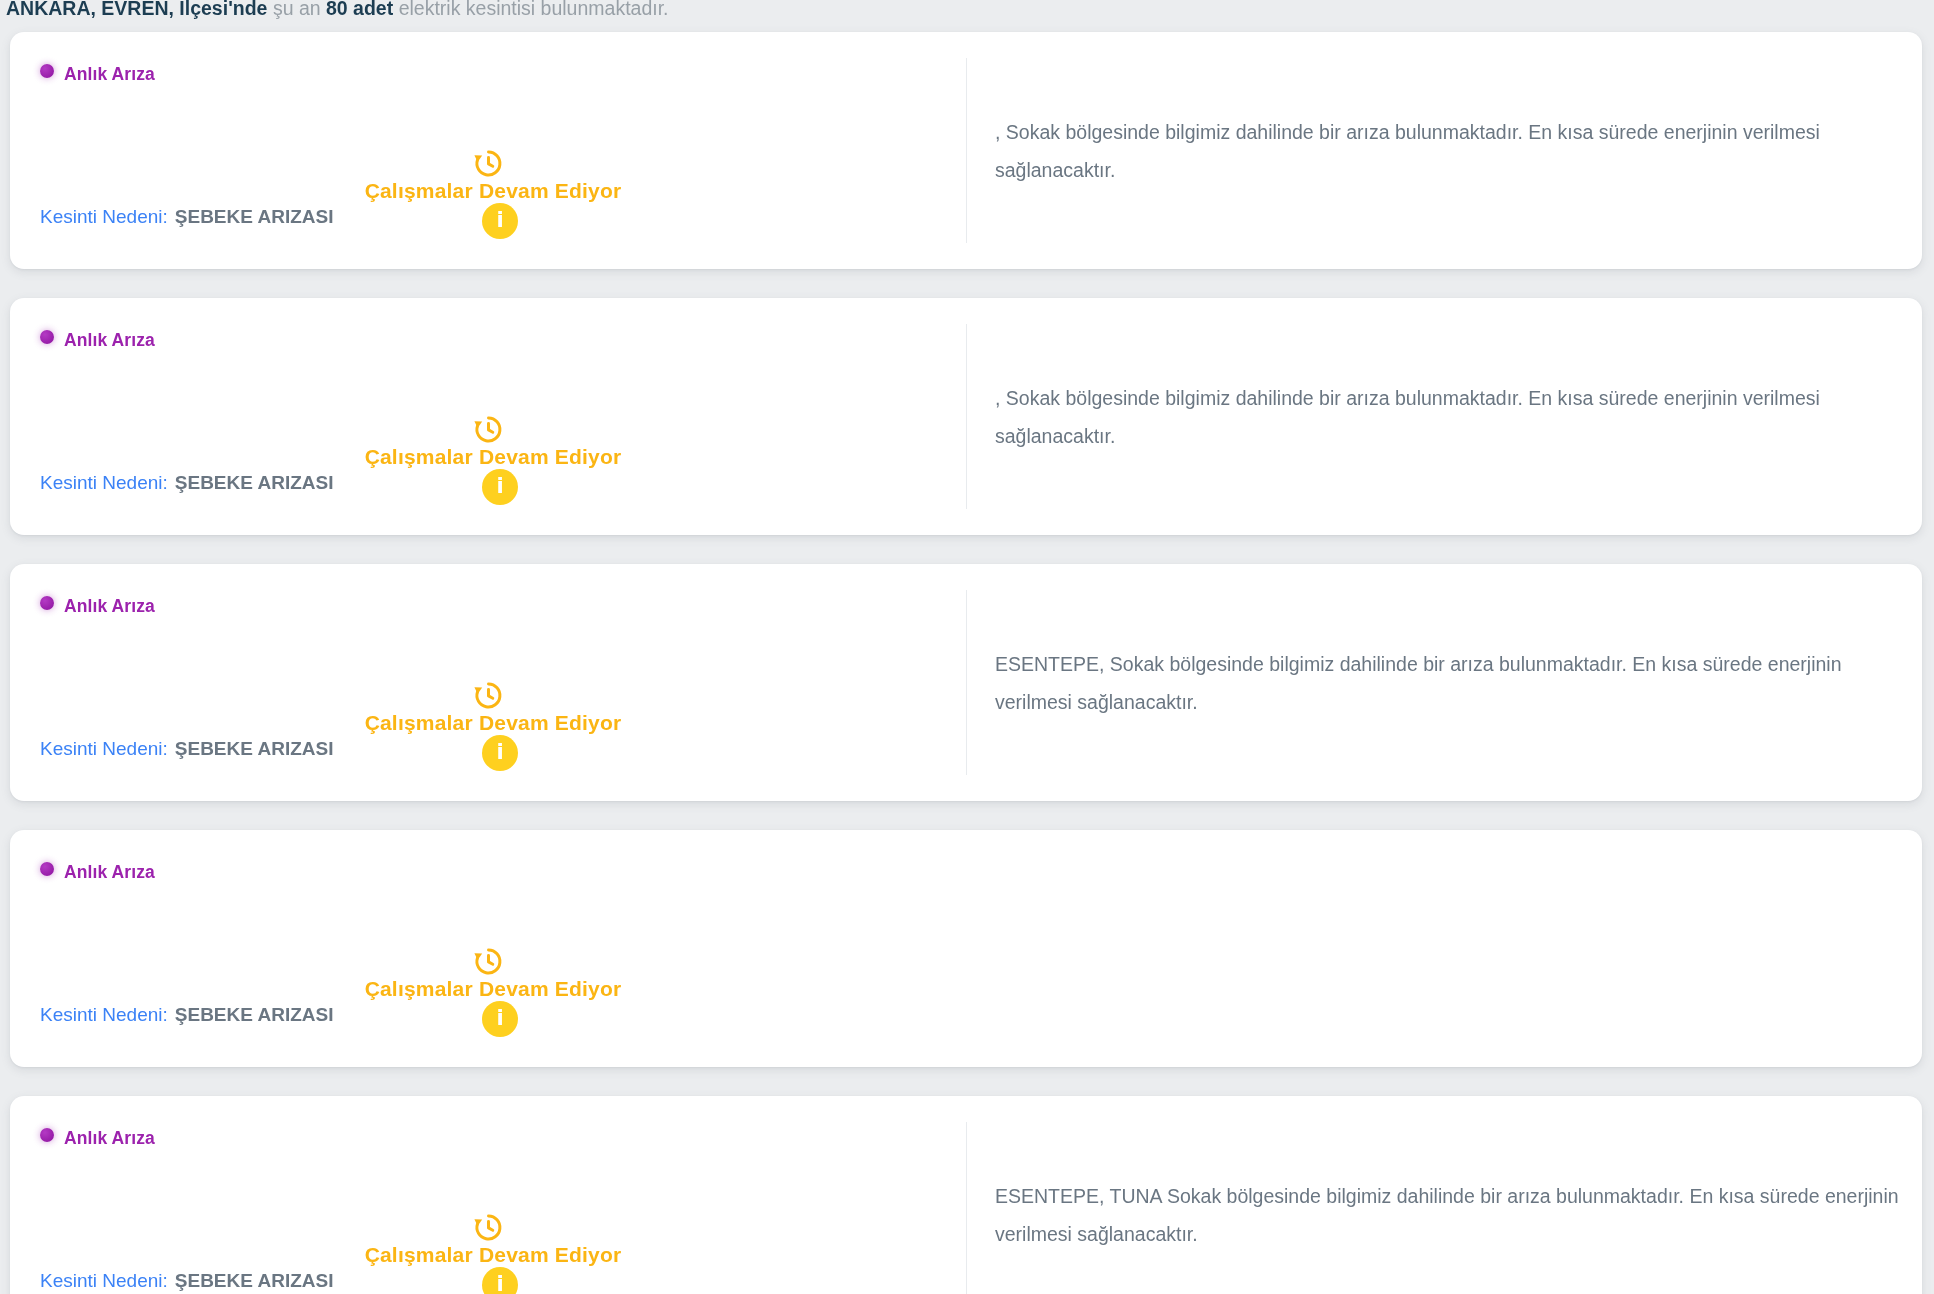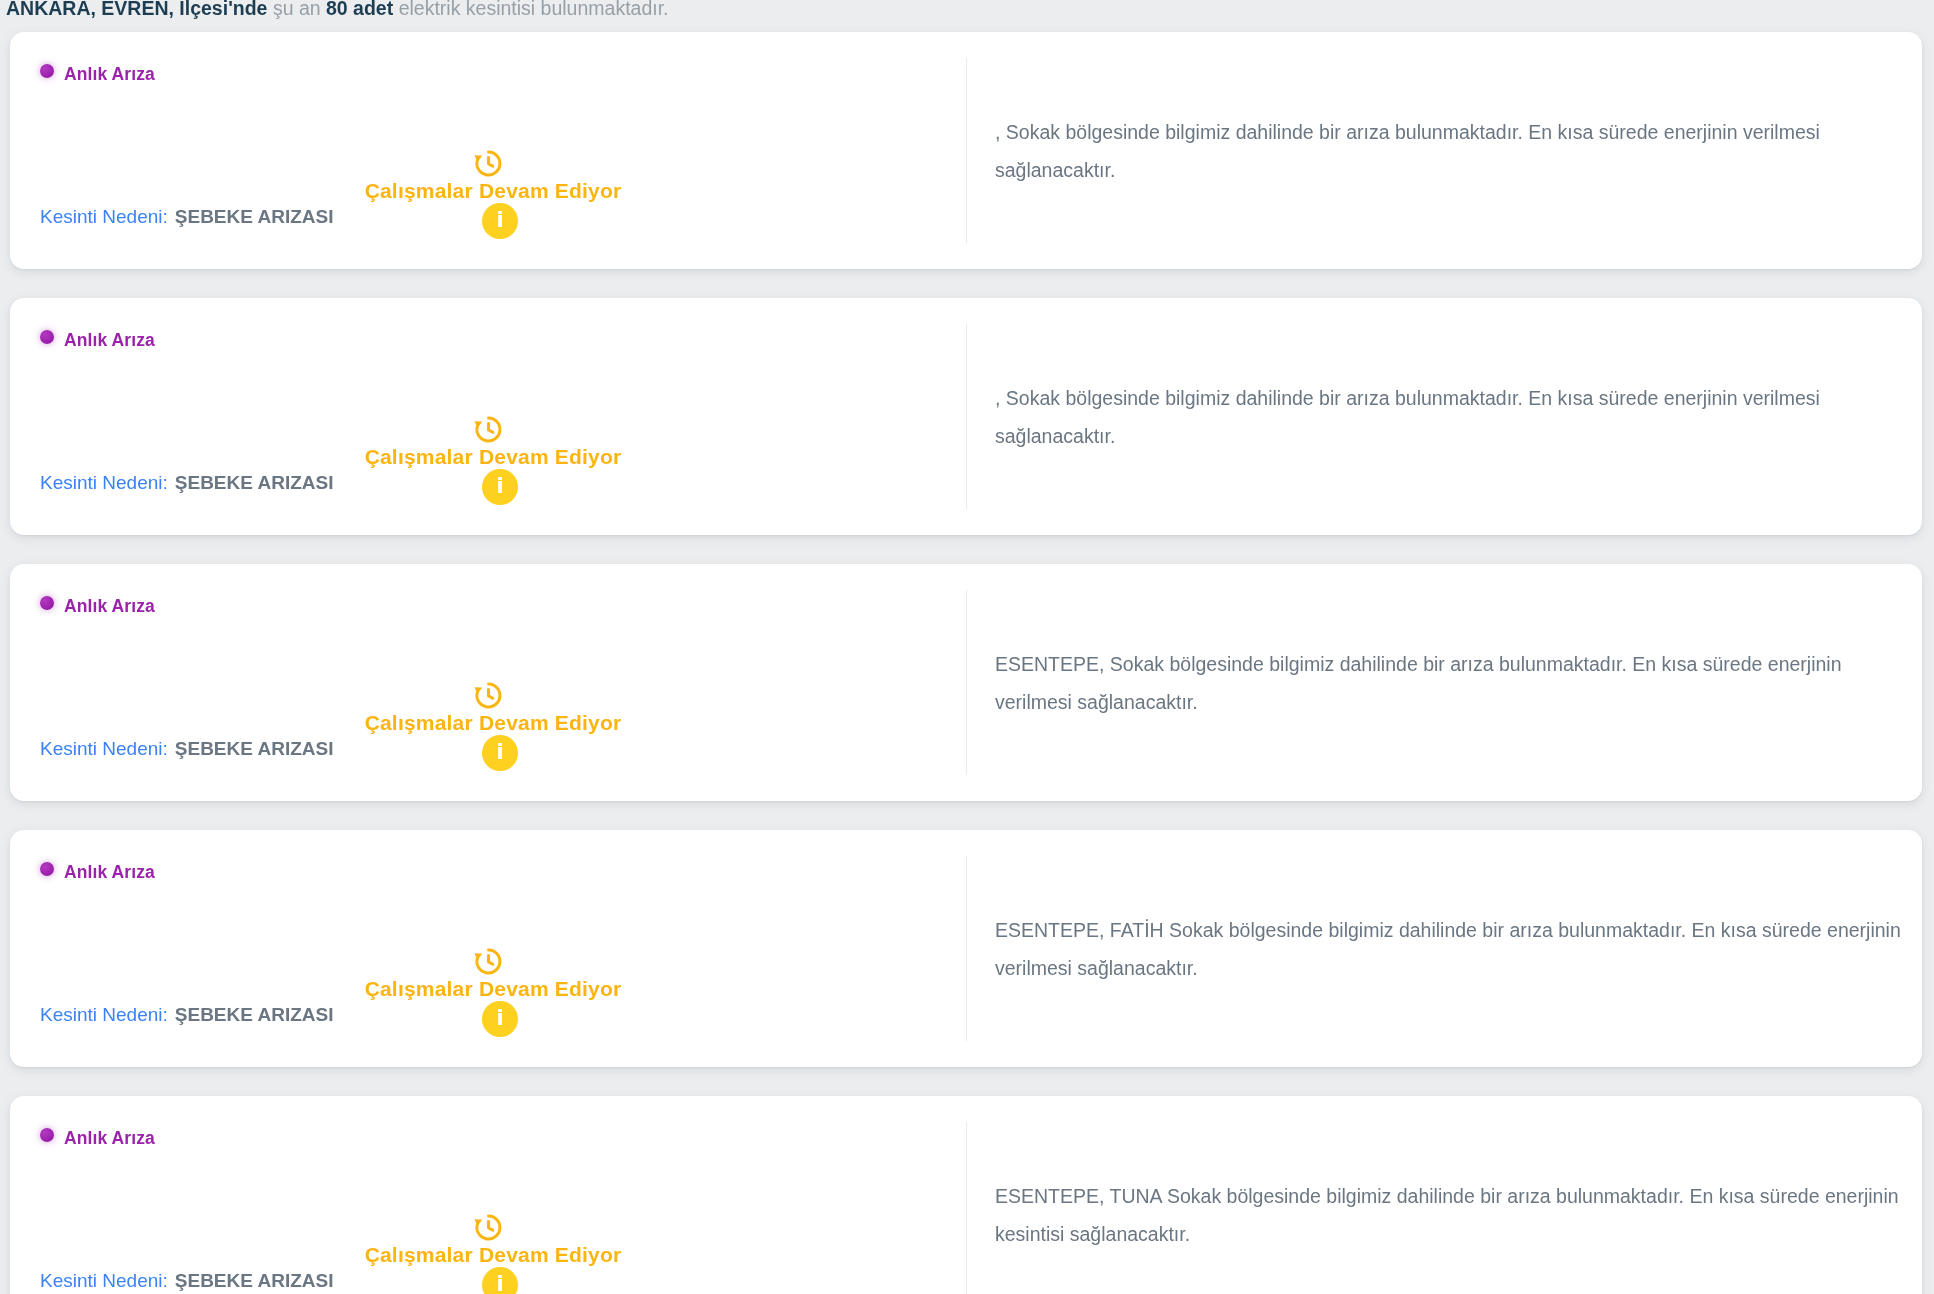--- a/index.html
+++ b/index.html
@@ -196,48 +196,45 @@
           <span class="status-label">Çalışmalar Devam Ediyor</span>
           <span class="info">
             <span class="info-glyph">i</span>
           </span>
         </div>
         <div class="reason-row">
           <span class="reason-label">Kesinti Nedeni:</span>
           <span class="reason-value">ŞEBEKE ARIZASI</span>
         </div>
       </div>
-      <div class="card-right">
-        <p class="desc">ESENTEPE, FATİH Sokak bölgesinde bilgimiz dahilinde bir arıza bulunmaktadır. En kısa sürede enerjinin verilmesi sağlanacaktır.</p>
-      </div>
-    </article>
-
-    <article class="card">
-      <div class="card-left">
-        <div class="badge-row">
-          <span class="dot"></span>
-          <span class="badge-label">Anlık Arıza</span>
-        </div>
-        <div class="status-row">
-          <span class="history">
-            <svg viewBox="0 0 24 24" width="31" height="31">
-              <path d="M12 3.1 a8.9 8.9 0 1 1 -8.55 6.2" fill="none" stroke="#fbb513" stroke-width="2.3" stroke-linecap="round"></path>
-              <path d="M1.1 5.6 L7.1 5.9 L3.6 10.9 Z" fill="#fbb513"></path>
-              <path d="M12 7.4 V12.3 L15.3 14.1" fill="none" stroke="#fbb513" stroke-width="2.3" stroke-linecap="round" stroke-linejoin="round"></path>
-            </svg>
-          </span>
-          <span class="status-label">Çalışmalar Devam Ediyor</span>
-          <span class="info">
-            <span class="info-glyph">i</span>
-          </span>
-        </div>
-        <div class="reason-row">
-          <span class="reason-label">Kesinti Nedeni:</span>
-          <span class="reason-value">ŞEBEKE ARIZASI</span>
-        </div>
-      </div>
-      <div class="card-right">
-        <p class="desc">ESENTEPE, TUNA Sokak bölgesinde bilgimiz dahilinde bir arıza bulunmaktadır. En kısa sürede enerjinin kesintisi sağlanacaktır.</p>
+    </article>
+
+    <article class="card">
+      <div class="card-left">
+        <div class="badge-row">
+          <span class="dot"></span>
+          <span class="badge-label">Anlık Arıza</span>
+        </div>
+        <div class="status-row">
+          <span class="history">
+            <svg viewBox="0 0 24 24" width="31" height="31">
+              <path d="M12 3.1 a8.9 8.9 0 1 1 -8.55 6.2" fill="none" stroke="#fbb513" stroke-width="2.3" stroke-linecap="round"></path>
+              <path d="M1.1 5.6 L7.1 5.9 L3.6 10.9 Z" fill="#fbb513"></path>
+              <path d="M12 7.4 V12.3 L15.3 14.1" fill="none" stroke="#fbb513" stroke-width="2.3" stroke-linecap="round" stroke-linejoin="round"></path>
+            </svg>
+          </span>
+          <span class="status-label">Çalışmalar Devam Ediyor</span>
+          <span class="info">
+            <span class="info-glyph">i</span>
+          </span>
+        </div>
+        <div class="reason-row">
+          <span class="reason-label">Kesinti Nedeni:</span>
+          <span class="reason-value">ŞEBEKE ARIZASI</span>
+        </div>
+      </div>
+      <div class="card-right">
+        <p class="desc">ESENTEPE, TUNA Sokak bölgesinde bilgimiz dahilinde bir arıza bulunmaktadır. En kısa sürede enerjinin verilmesi sağlanacaktır.</p>
       </div>
     </article>
 
   </div>
 </div>
 
 </body></html>

